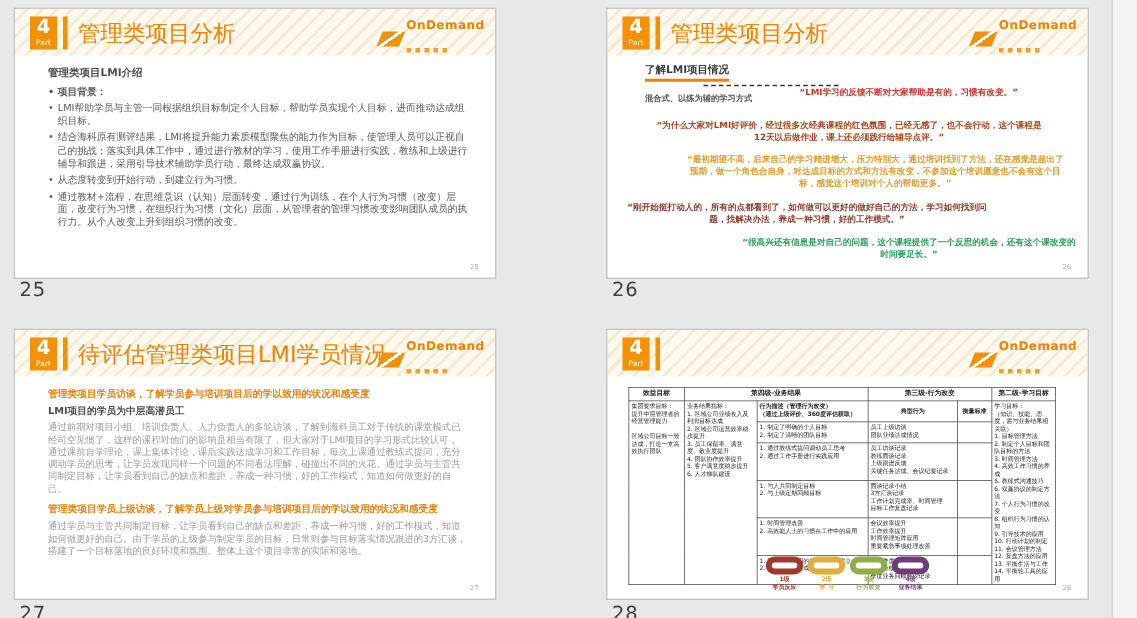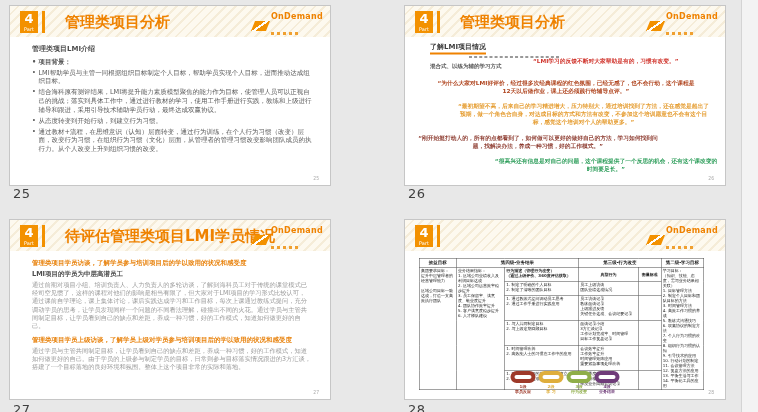--- a/index.html
+++ b/index.html
@@ -12,21 +12,21 @@
   .scroll-strip{position:absolute;top:0;bottom:0;left:741px;width:17px;background:#f3f3f3;border-left:1px solid #d4d4d4;}
   .sl-num{position:absolute;font-size:13px;color:#3f3f3f;letter-spacing:.5px;}
   
   .slide{position:absolute;width:320px;height:179px;background:#fff;border:1px solid #c6c6c6;overflow:hidden;}
   .sl-header{position:absolute;top:0;left:0;width:320px;height:31px;
     background:repeating-linear-gradient(135deg,#fdf9ef 0 5px,#f5ecd8 5px 7px);}
   .badge{position:absolute;left:10px;top:5px;width:18px;height:22px;background:#f39100;color:#fff;text-align:center;}
   .badge-num{font-size:13px;font-weight:bold;line-height:14px;margin-top:1px;}
   .badge-sub{font-size:5px;line-height:6px;}
   .tbar{position:absolute;left:32px;top:5px;width:3px;height:22px;background:#f39100;}
-  .sl-title{position:absolute;left:55px;top:7px;font-size:15px;font-weight:bold;color:#ef8200;white-space:nowrap;}
+  .sl-title{position:absolute;left:42px;top:7px;font-size:15px;font-weight:normal;color:#ef8200;white-space:nowrap;}
   .logo{position:absolute;right:7px;top:7px;display:flex;align-items:center;gap:3px;}
   .logo-mark{display:inline-block;width:15px;height:10px;transform:skewX(-22deg);
     background:linear-gradient(135deg,#f39100 42%,#fff 42%,#fff 56%,#f39100 56%);}
   .logo-text{display:flex;flex-direction:column;line-height:1;}
   .logo-name{font-size:8px;font-weight:bold;color:#ef8200;letter-spacing:.3px;}
   .logo-dots{margin-top:1px;}
   .logo-dots i{display:inline-block;width:3px;height:3px;background:#f0a030;margin-right:3px;}
   
   .bodyo{position:absolute;top:31px;left:0;width:320px;height:148px;overflow:hidden;}
   .bodyi{position:relative;width:640px;height:296px;transform:scale(.5);transform-origin:0 0;}

